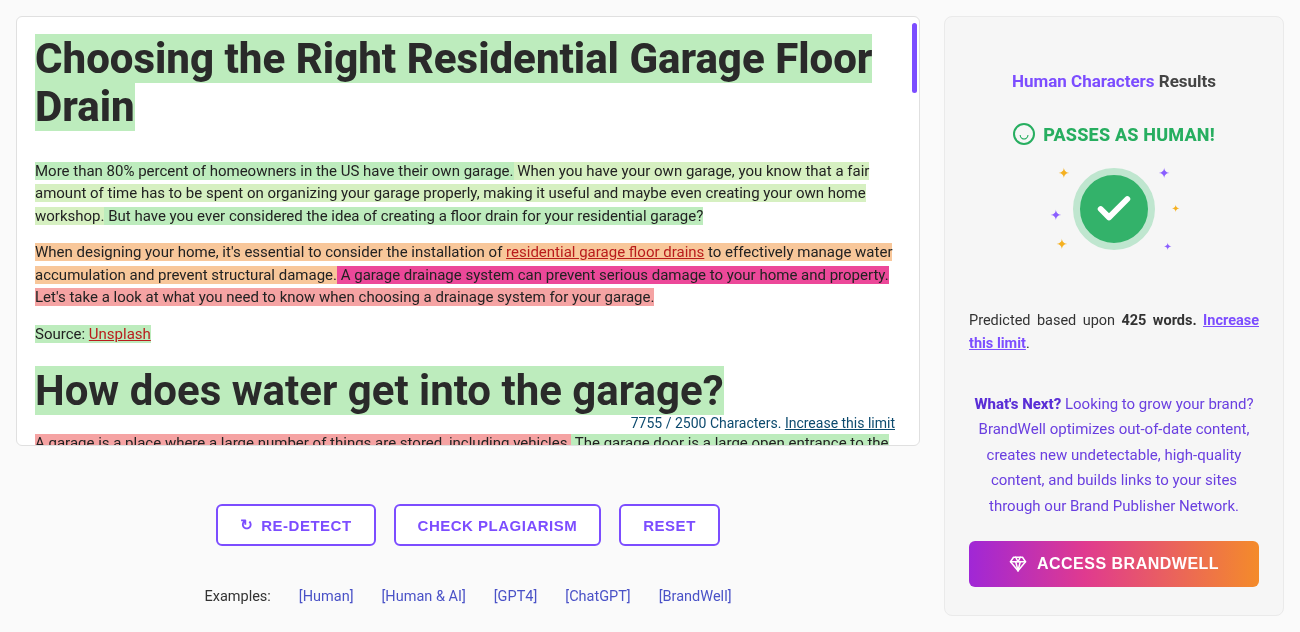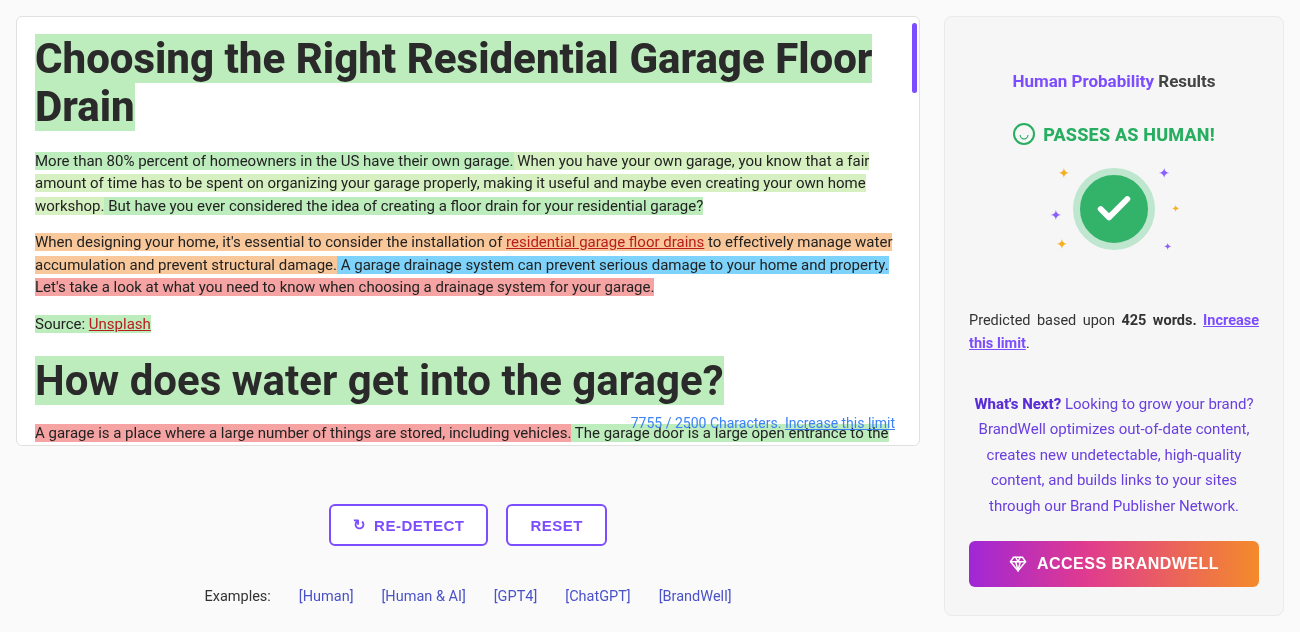--- a/index.html
+++ b/index.html
@@ -40,42 +40,42 @@
     overflow-y: hidden;
     font-size: 15px;
     color: #222;
     line-height: 1.5;
   }
   .editor h1 {
     font-size: 42px;
     font-weight: 800;
     color: #2a2a2a;
     line-height: 1.15;
-    margin-bottom: 18px;
+    margin-bottom: 28px;
   }
   .editor h2 {
     font-size: 42px;
     font-weight: 700;
     color: #2a2a2a;
     margin-top: 14px;
     margin-bottom: 10px;
   }
   .editor p { margin-bottom: 14px; }
   .hl-green   { background-color: #bdecbd; }
   .hl-lgreen  { background-color: #d6f0c1; }
-  .hl-yellow  { background-color: #7dd3fc; }
+  .hl-yellow  { background-color: #ec4899; }
   .hl-orange  { background-color: #f8c79a; }
   .hl-red     { background-color: #f5a3a3; }
   .editor a   { color: #b91c1c; text-decoration: underline; }
   .char-count {
     position: absolute;
     right: 24px;
     bottom: 14px;
     font-size: 14px;
-    color: #3b82f6;
+    color: #0c4a6e;
   }
   .char-count .inc { text-decoration: underline; cursor: pointer; }
   .actions {
     display: flex;
     gap: 18px;
     justify-content: center;
     margin-top: 58px;
   }
   .btn {
     display: inline-flex;
@@ -242,38 +242,41 @@
       <span>7755 / 2500 Characters. </span><span class="inc">Increase this limit</span>
     </div>
   </div>
 
   <div class="actions">
     <button class="btn">
       <span class="refresh-icon">↻</span>
       <span>RE-DETECT</span>
     </button>
     <button class="btn">
+      <span>CHECK PLAGIARISM</span>
+    </button>
+    <button class="btn">
       <span>RESET</span>
     </button>
   </div>
 
   <div class="examples">
     <span>Examples:</span>
     <span class="ex-link">[Human]</span>
     <span class="ex-link">[Human &amp; AI]</span>
     <span class="ex-link">[GPT4]</span>
     <span class="ex-link">[ChatGPT]</span>
     <span class="ex-link">[BrandWell]</span>
   </div>
 
 </div>
 
 <div class="right-panel">
   <div class="results-title">
-    <span class="t1">Human Probability </span><span class="t2">Results</span>
+    <span class="t1">Human Characters </span><span class="t2">Results</span>
   </div>
 
   <div class="passes">
     <span class="smiley">◡</span>
     <span>PASSES AS HUMAN!</span>
   </div>
 
   <div class="check-wrap">
     <span class="spark s1">✦</span>
     <span class="spark s2">✦</span>

